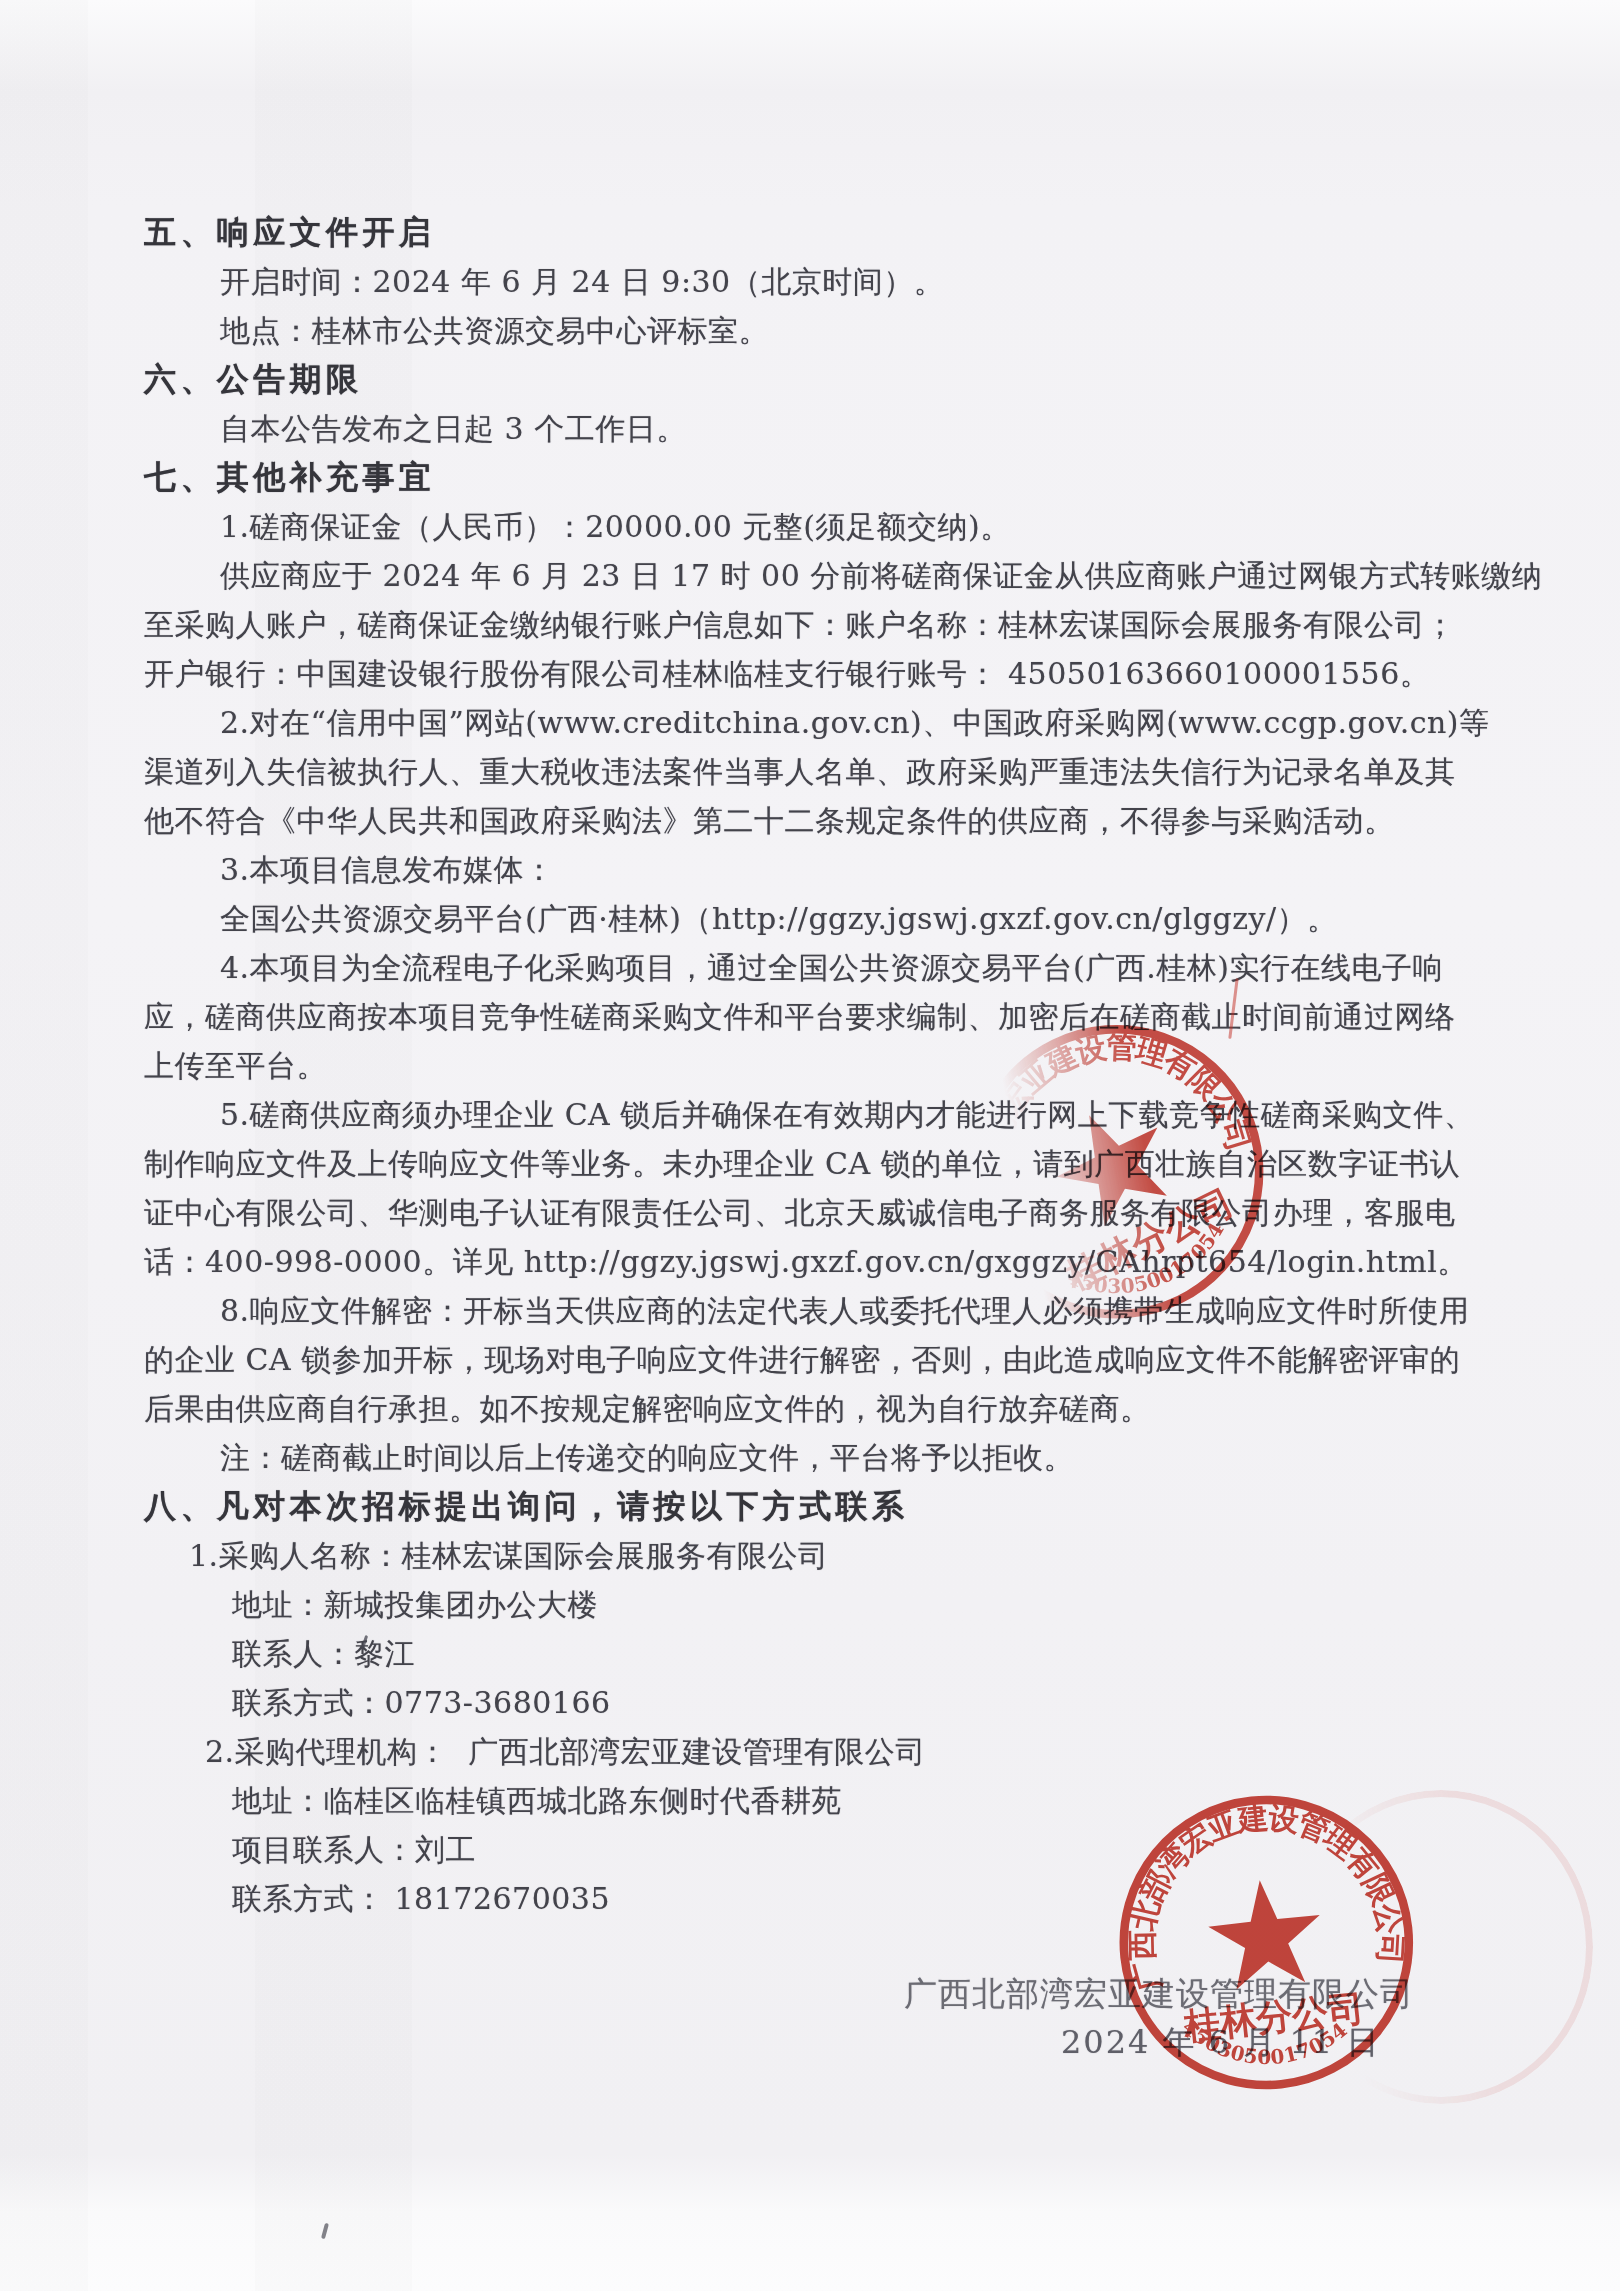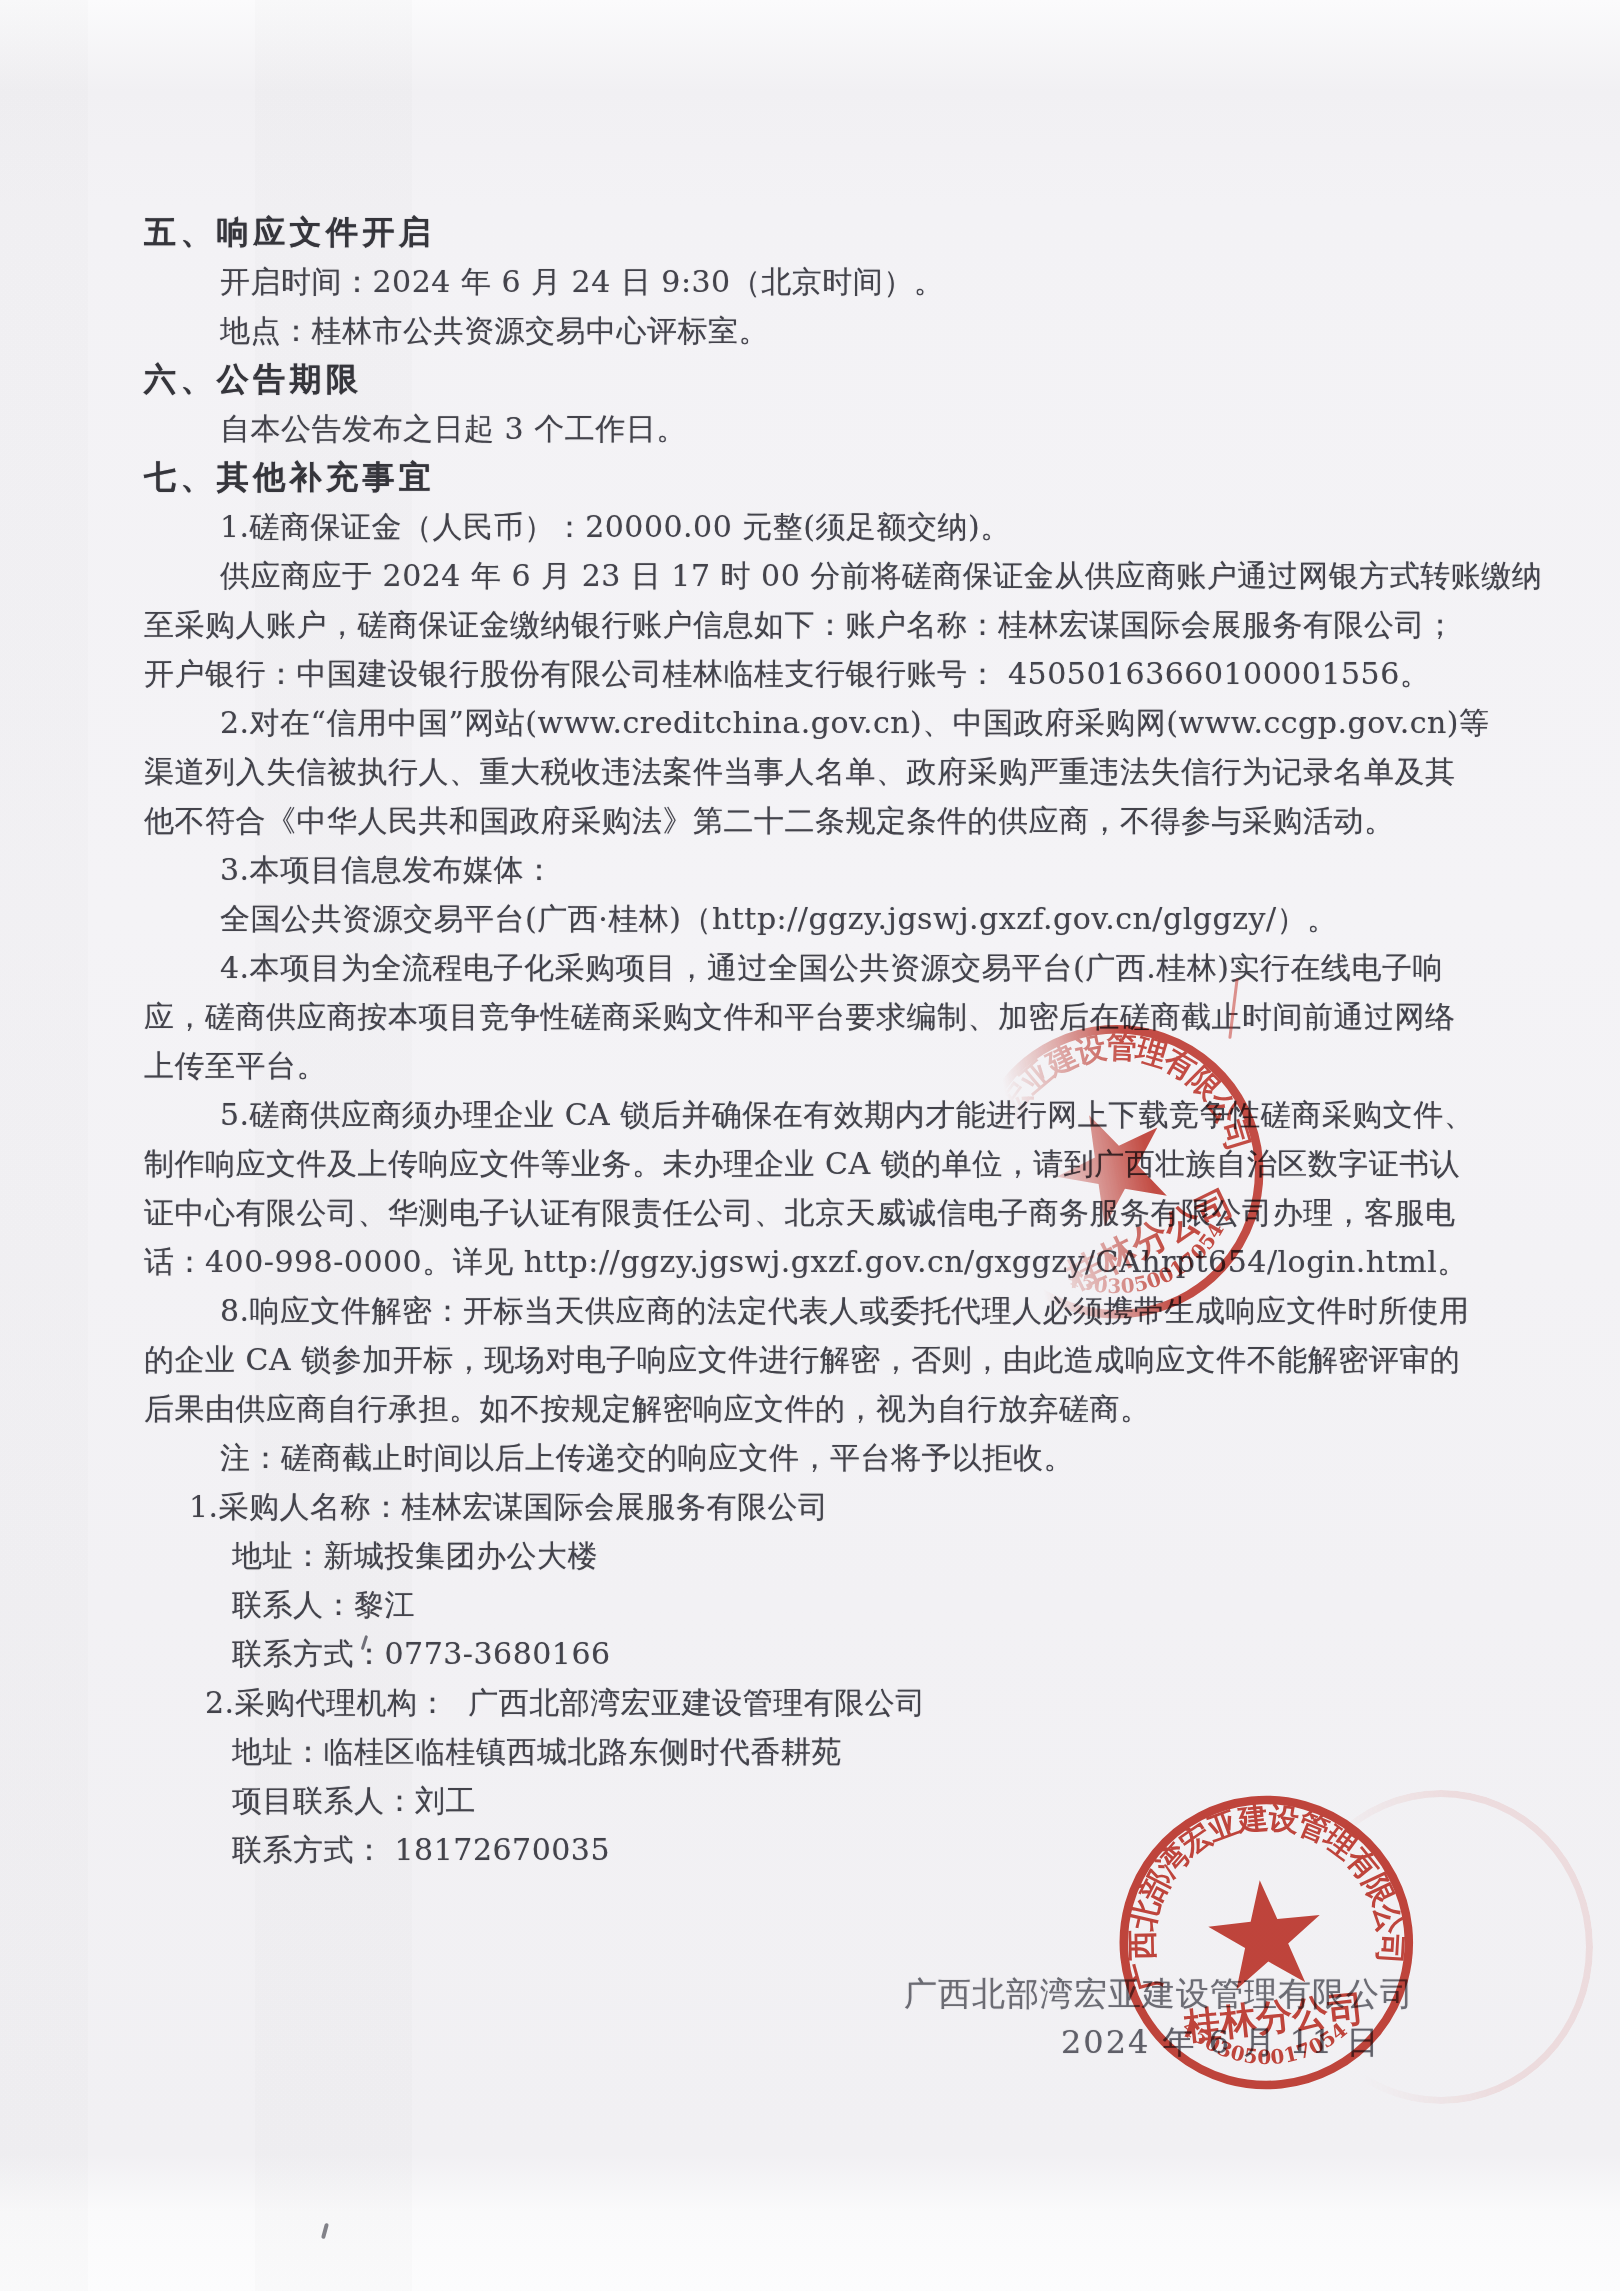--- a/index.html
+++ b/index.html
@@ -109,20 +109,21 @@
       <div class="line flush"><span>应，磋商供应商按本项目竞争性磋商采购文件和平台要求编制、加密后在磋商截止时间前通过网络</span></div>
       <div class="line flush"><span>上传至平台。</span></div>
       <div class="line indent"><span>5.磋商供应商须办理企业 CA 锁后并确保在有效期内才能进行网上下载竞争性磋商采购文件、</span></div>
       <div class="line flush"><span>制作响应文件及上传响应文件等业务。未办理企业 CA 锁的单位，请到广西壮族自治区数字证书认</span></div>
       <div class="line flush"><span>证中心有限公司、华测电子认证有限责任公司、北京天威诚信电子商务服务有限公司办理，客服电</span></div>
       <div class="line flush"><span>话：400-998-0000。详见 http://ggzy.jgswj.gxzf.gov.cn/gxggzy/CAhrpt654/login.html。</span></div>
       <div class="line indent"><span>8.响应文件解密：开标当天供应商的法定代表人或委托代理人必须携带生成响应文件时所使用</span></div>
       <div class="line flush"><span>的企业 CA 锁参加开标，现场对电子响应文件进行解密，否则，由此造成响应文件不能解密评审的</span></div>
       <div class="line flush"><span>后果由供应商自行承担。如不按规定解密响应文件的，视为自行放弃磋商。</span></div>
       <div class="line indent"><span>注：磋商截止时间以后上传递交的响应文件，平台将予以拒收。</span></div>
+      <div class="line heading"><span>八、凡对本次招标提出询问，请按以下方式联系</span></div>
       <div class="line contact-main"><span>1.采购人名称：桂林宏谋国际会展服务有限公司</span></div>
       <div class="line contact-sub"><span>地址：新城投集团办公大楼</span></div>
       <div class="line contact-sub"><span>联系人：黎江</span></div>
       <div class="line contact-sub"><span>联系方式：0773-3680166</span></div>
       <div class="line contact-agency"><span>2.采购代理机构：  广西北部湾宏亚建设管理有限公司</span></div>
       <div class="line contact-sub"><span>地址：临桂区临桂镇西城北路东侧时代香耕苑</span></div>
       <div class="line contact-sub"><span>项目联系人：刘工</span></div>
       <div class="line contact-sub"><span>联系方式： 18172670035</span></div>
     </div>
 

